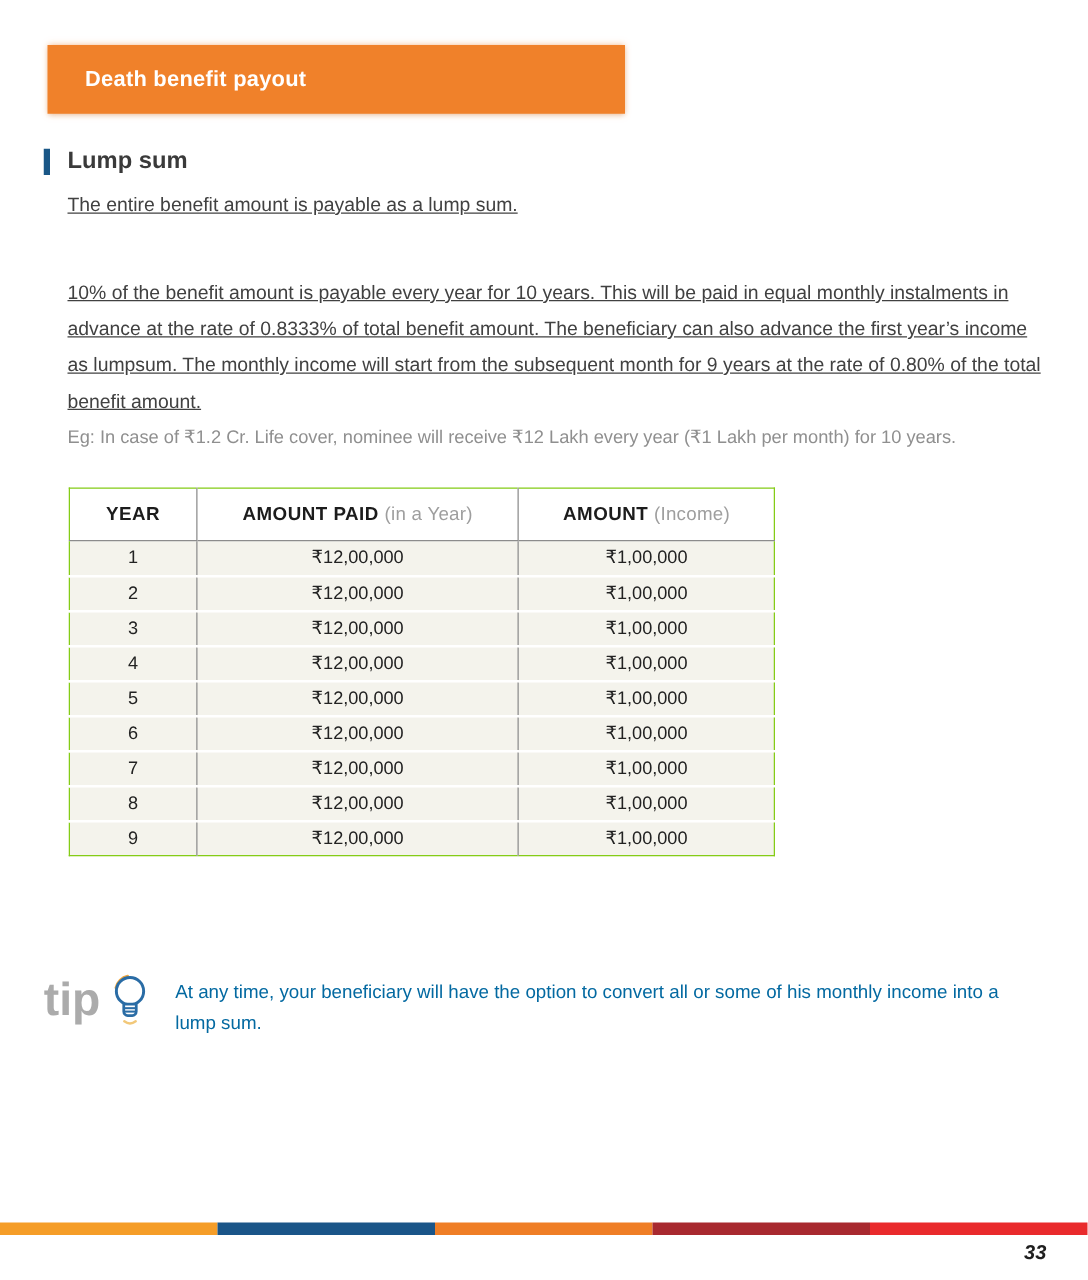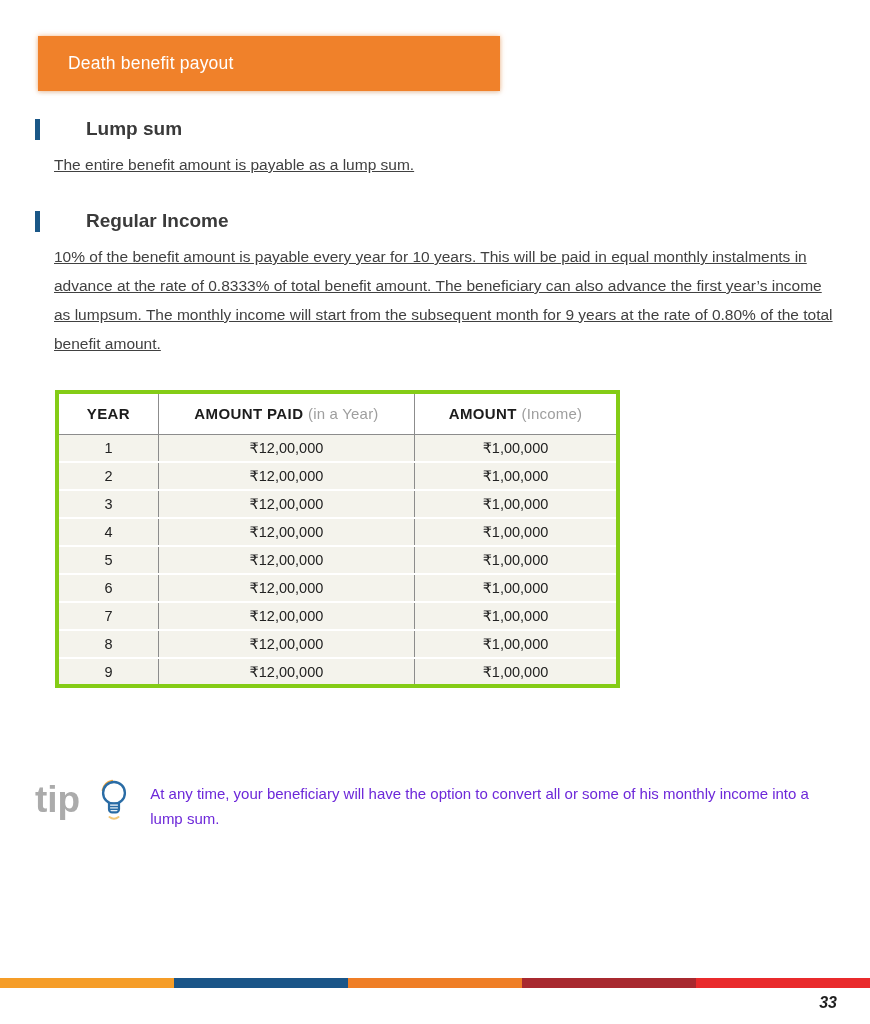--- a/index.html
+++ b/index.html
@@ -14,51 +14,51 @@
   
   .banner {
     position: absolute; left: 38px; top: 36px;
     width: 462px; height: 55px;
     background: #F0812A;
     box-shadow: 0 0 5px rgba(240,129,42,0.55), 0 2px 4px rgba(0,0,0,0.08);
     display: flex; align-items: center;
     padding-left: 30px;
   }
   .banner-title {
-    color: #ffffff; font-size: 17.5px; font-weight: normal;
+    color: #ffffff; font-size: 17.5px; font-weight: bold;
     letter-spacing: 0.2px;
   }
 
   
   .section { position: absolute; left: 35px; width: 800px; }
   .sec-lumpsum { top: 118px; }
   .sec-regular { top: 210px; }
   .sec-head { display: flex; align-items: center; }
   .blue-bar {
     width: 5px; height: 21px; background: #1A5787;
     margin-right: 14px; flex: 0 0 auto;
   }
-  .sec-title { font-size: 19px; font-weight: bold; color: #3A3A3A; margin-left: 32px; }
+  .sec-title { font-size: 19px; font-weight: bold; color: #3A3A3A; }
   .sec-body {
     margin-top: 10px; margin-left: 19px;
     font-size: 15.5px; color: #414141; line-height: 29px;
     width: 780px;
     text-decoration: underline;
   }
   .sec-example {
     margin-top: 2px; margin-left: 19px;
     font-size: 14.6px; color: #8F8F8F; line-height: 24px;
     white-space: nowrap;
   }
 
   
   .payout-table-wrap { position: absolute; left: 55px; top: 390px; }
   table.payout {
     width: 565px; border-collapse: collapse;
-    border: 4px solid #84cc16;
+    border: 1px solid #84cc16;
   }
   table.payout th {
     height: 42px; background: #ffffff;
     border-bottom: 1px solid #8C8C8C;
     font-size: 15px; font-weight: bold; color: #1C1C1C;
     letter-spacing: 0.4px; text-align: center; vertical-align: middle;
   }
   table.payout th .sub { color: #9E9E9E; font-weight: normal; letter-spacing: 0.2px; }
   table.payout th + th, table.payout td + td { border-left: 1px solid #8C8C8C; text-align: center; }
   table.payout td {
@@ -72,26 +72,26 @@
   col.c-amount { width: 258px; }
   col.c-payout { width: 205px; }
 
   
   .tip-row {
     position: absolute; left: 35px; top: 772px; width: 800px;
     display: flex; align-items: flex-start;
   }
   .tip-label {
     font-size: 37px; font-weight: bold; color: #ABABAB;
-    line-height: 56px; margin-right: 14px;
+    line-height: 56px; margin-right: 4px;
   }
   .tip-icon { margin-top: 4px; margin-right: 16px; flex: 0 0 auto; }
   .tip-text {
     margin-top: 9px;
-    font-size: 15px; color: #6d28d9; line-height: 25px;
+    font-size: 15px; color: #0369a1; line-height: 25px;
     width: 690px;
   }
 
   
   .footer-stripe {
     position: absolute; left: 0; top: 978px;
     width: 870px; height: 10px; display: flex;
   }
   .stripe-seg { flex: 1 1 0; height: 100%; }
   .page-number {
@@ -108,25 +108,22 @@
 
 <div class="section sec-lumpsum">
   <div class="sec-head">
     <span class="blue-bar"></span>
     <span class="sec-title">Lump sum</span>
   </div>
   <p class="sec-body">The entire benefit amount is payable as a lump sum.</p>
 </div>
 
 <div class="section sec-regular">
-  <div class="sec-head">
-    <span class="blue-bar"></span>
-    <span class="sec-title">Regular Income</span>
-  </div>
   <p class="sec-body">10% of the benefit amount is payable every year for 10 years. This will be paid in equal monthly instalments in advance at the rate of 0.8333% of total benefit amount. The beneficiary can also advance the first year’s income as lumpsum. The monthly income will start from the subsequent month for 9 years at the rate of 0.80% of the total benefit amount.</p>
+  <p class="sec-example">Eg: In case of ₹1.2 Cr. Life cover, nominee will receive ₹12 Lakh every year (₹1 Lakh per month) for 10 years.</p>
 </div>
 
 <div class="payout-table-wrap">
   <table class="payout">
     <colgroup>
       <col class="c-year">
         <col class="c-amount">
         <col class="c-payout">
     </colgroup>
     <thead>

